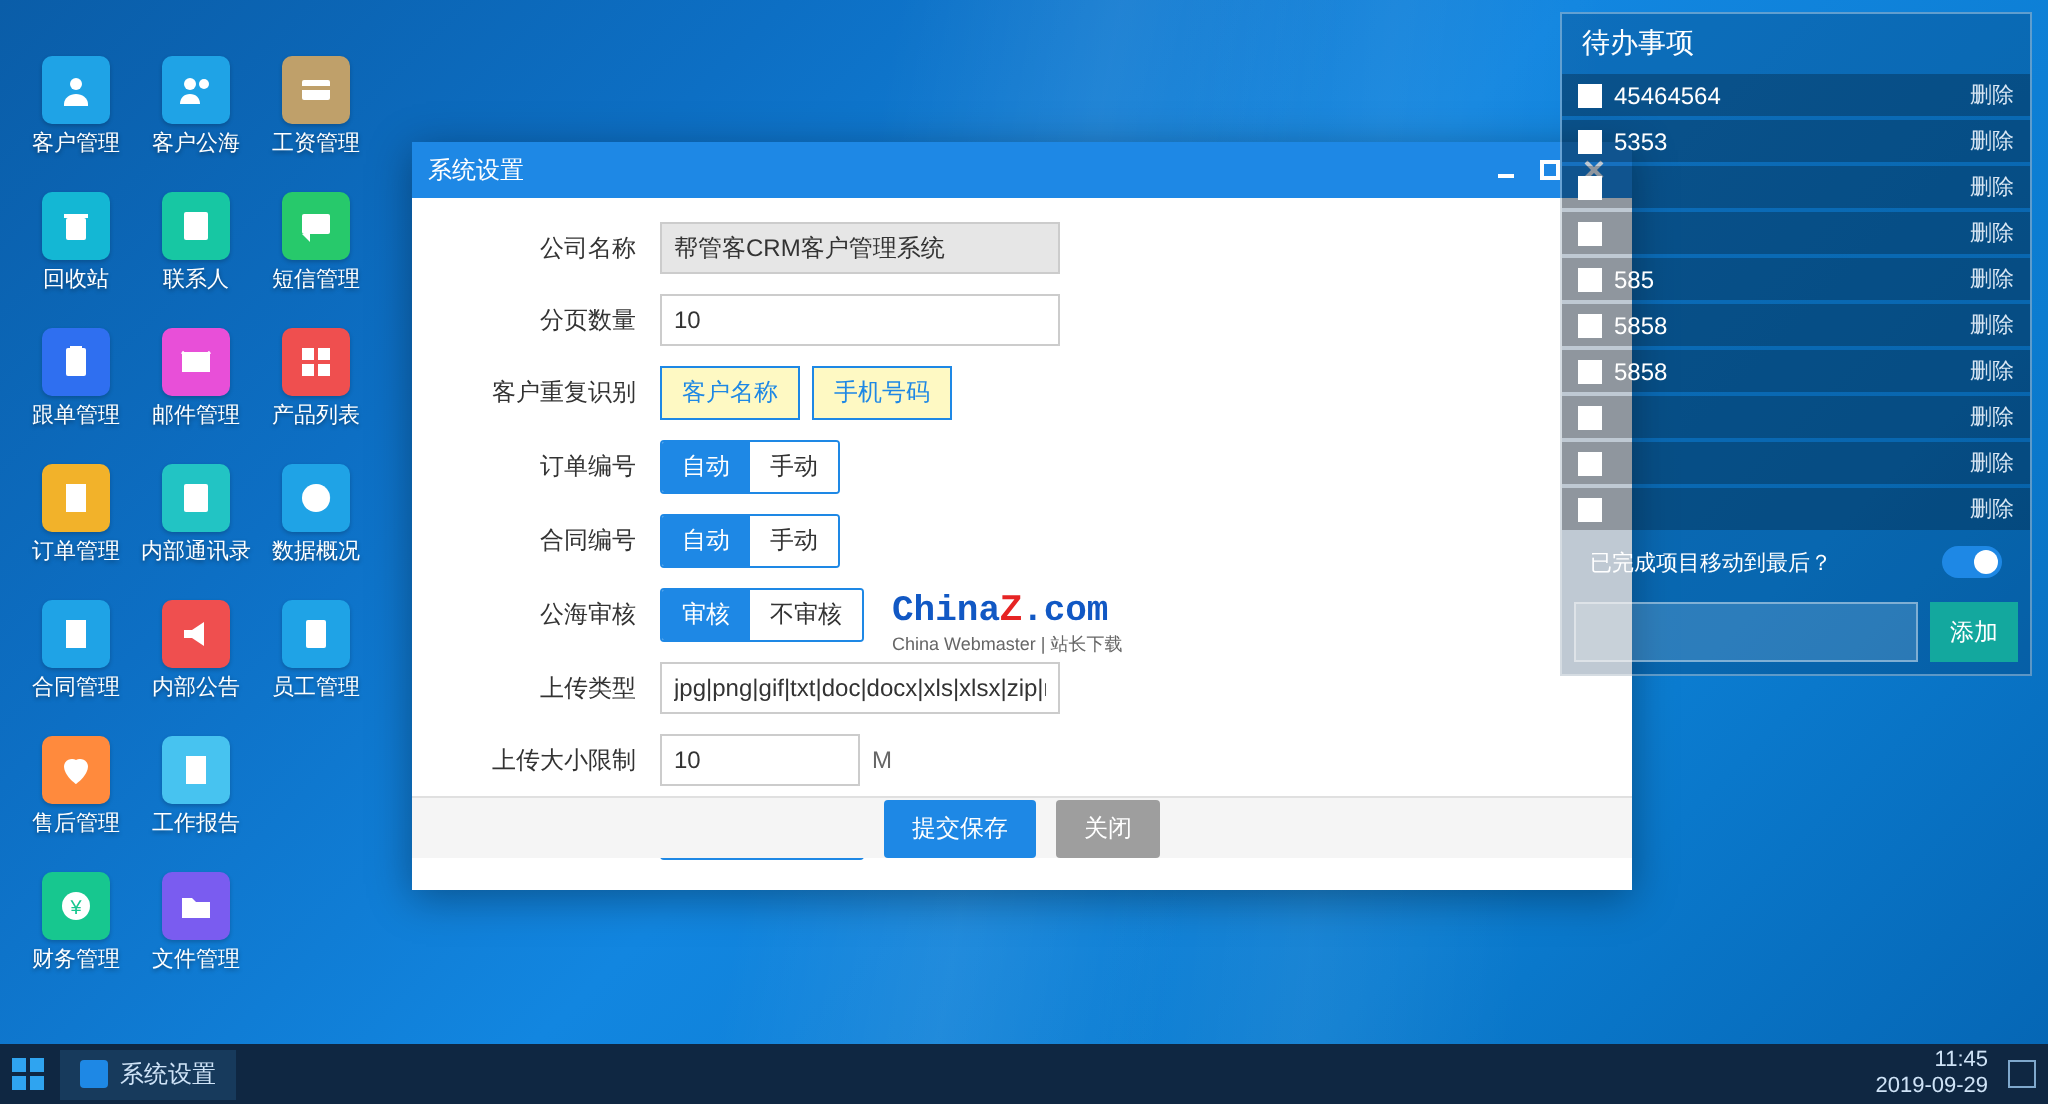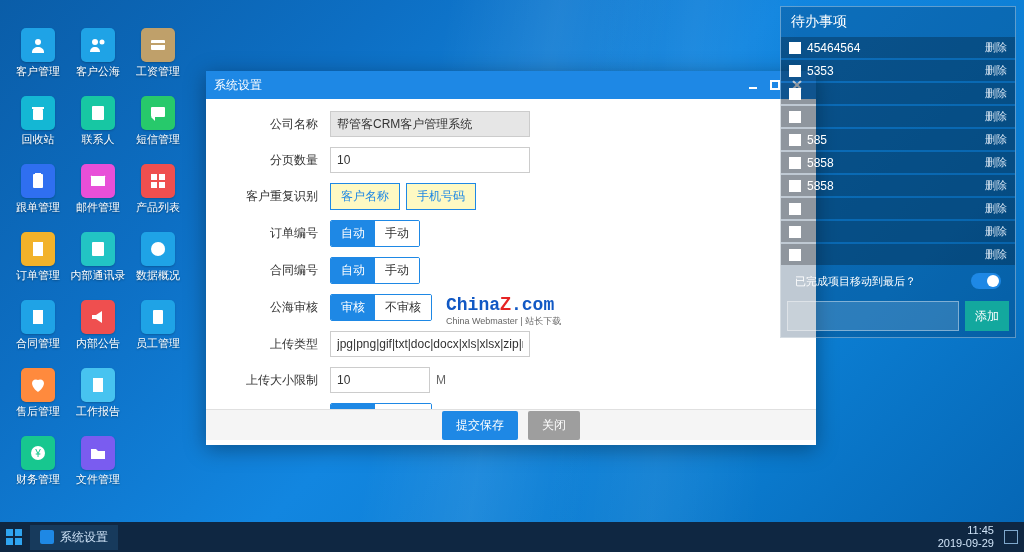--- a/index.html
+++ b/index.html
@@ -52,21 +52,21 @@
 .btnbox { display: inline-flex; border: 1px solid #1e88e5; border-radius: 2px; overflow: hidden; }
 .btnbox .opt { padding: 4px 10px; font-size: 12px; cursor: pointer; background: #fff; color: #333; }
 .btnbox .opt.active { background: #1e88e5; color: #fff; }
 .seg { display: inline-flex; gap: 6px; }
 .seg .segbtn { padding: 4px 10px; border: 1px solid #1e88e5; color: #1e88e5; font-size: 12px; cursor: pointer; background: #fef9c3; }
 .note { font-size: 12px; color: #666; margin-left: 8px; }
 .wm { position: absolute; left: 240px; top: 195px; font-weight: bold; pointer-events: none; }
 .wm .z { color: #e62424; font-size: 18px; }
 .wm .c { color: #1158c4; font-size: 18px; font-family: Liberation Mono, monospace; }
 .wm .sub { font-size: 9px; color: #666; font-weight: normal; }
-.dialog .footer { position: absolute; bottom: 5px; left: 0; right: 0; height: 31px; background: #f5f5f5; border-top: 1px solid #e0e0e0; display: flex; align-items: center; justify-content: center; gap: 10px; }
+.dialog .footer { position: absolute; bottom: 16px; left: 0; right: 0; height: 31px; background: #f5f5f5; border-top: 1px solid #e0e0e0; display: flex; align-items: center; justify-content: center; gap: 10px; }
 .dialog .footer .fbtn { padding: 6px 14px; font-size: 12px; border: none; cursor: pointer; color: #fff; border-radius: 2px; }
 .fbtn.primary { background: #1e88e5; }
 .fbtn.grey { background: #9e9e9e; }
 
 
 .todo { position: absolute; right: 8px; top: 6px; width: 236px; background: rgba(0,40,80,.25); border: 1px solid rgba(255,255,255,.35); }
 .todo .hdr { padding: 6px 10px; font-size: 14px; color: #fff; }
 .todo .item { display: flex; align-items: center; padding: 3px 8px; background: rgba(0,0,0,.25); margin-bottom: 2px; font-size: 12px; }
 .todo .item .cb { width: 12px; height: 12px; border: 1px solid #fff; margin-right: 6px; background: #fff; }
 .todo .item .txt { flex: 1; overflow: hidden; text-overflow: ellipsis; white-space: nowrap; }

